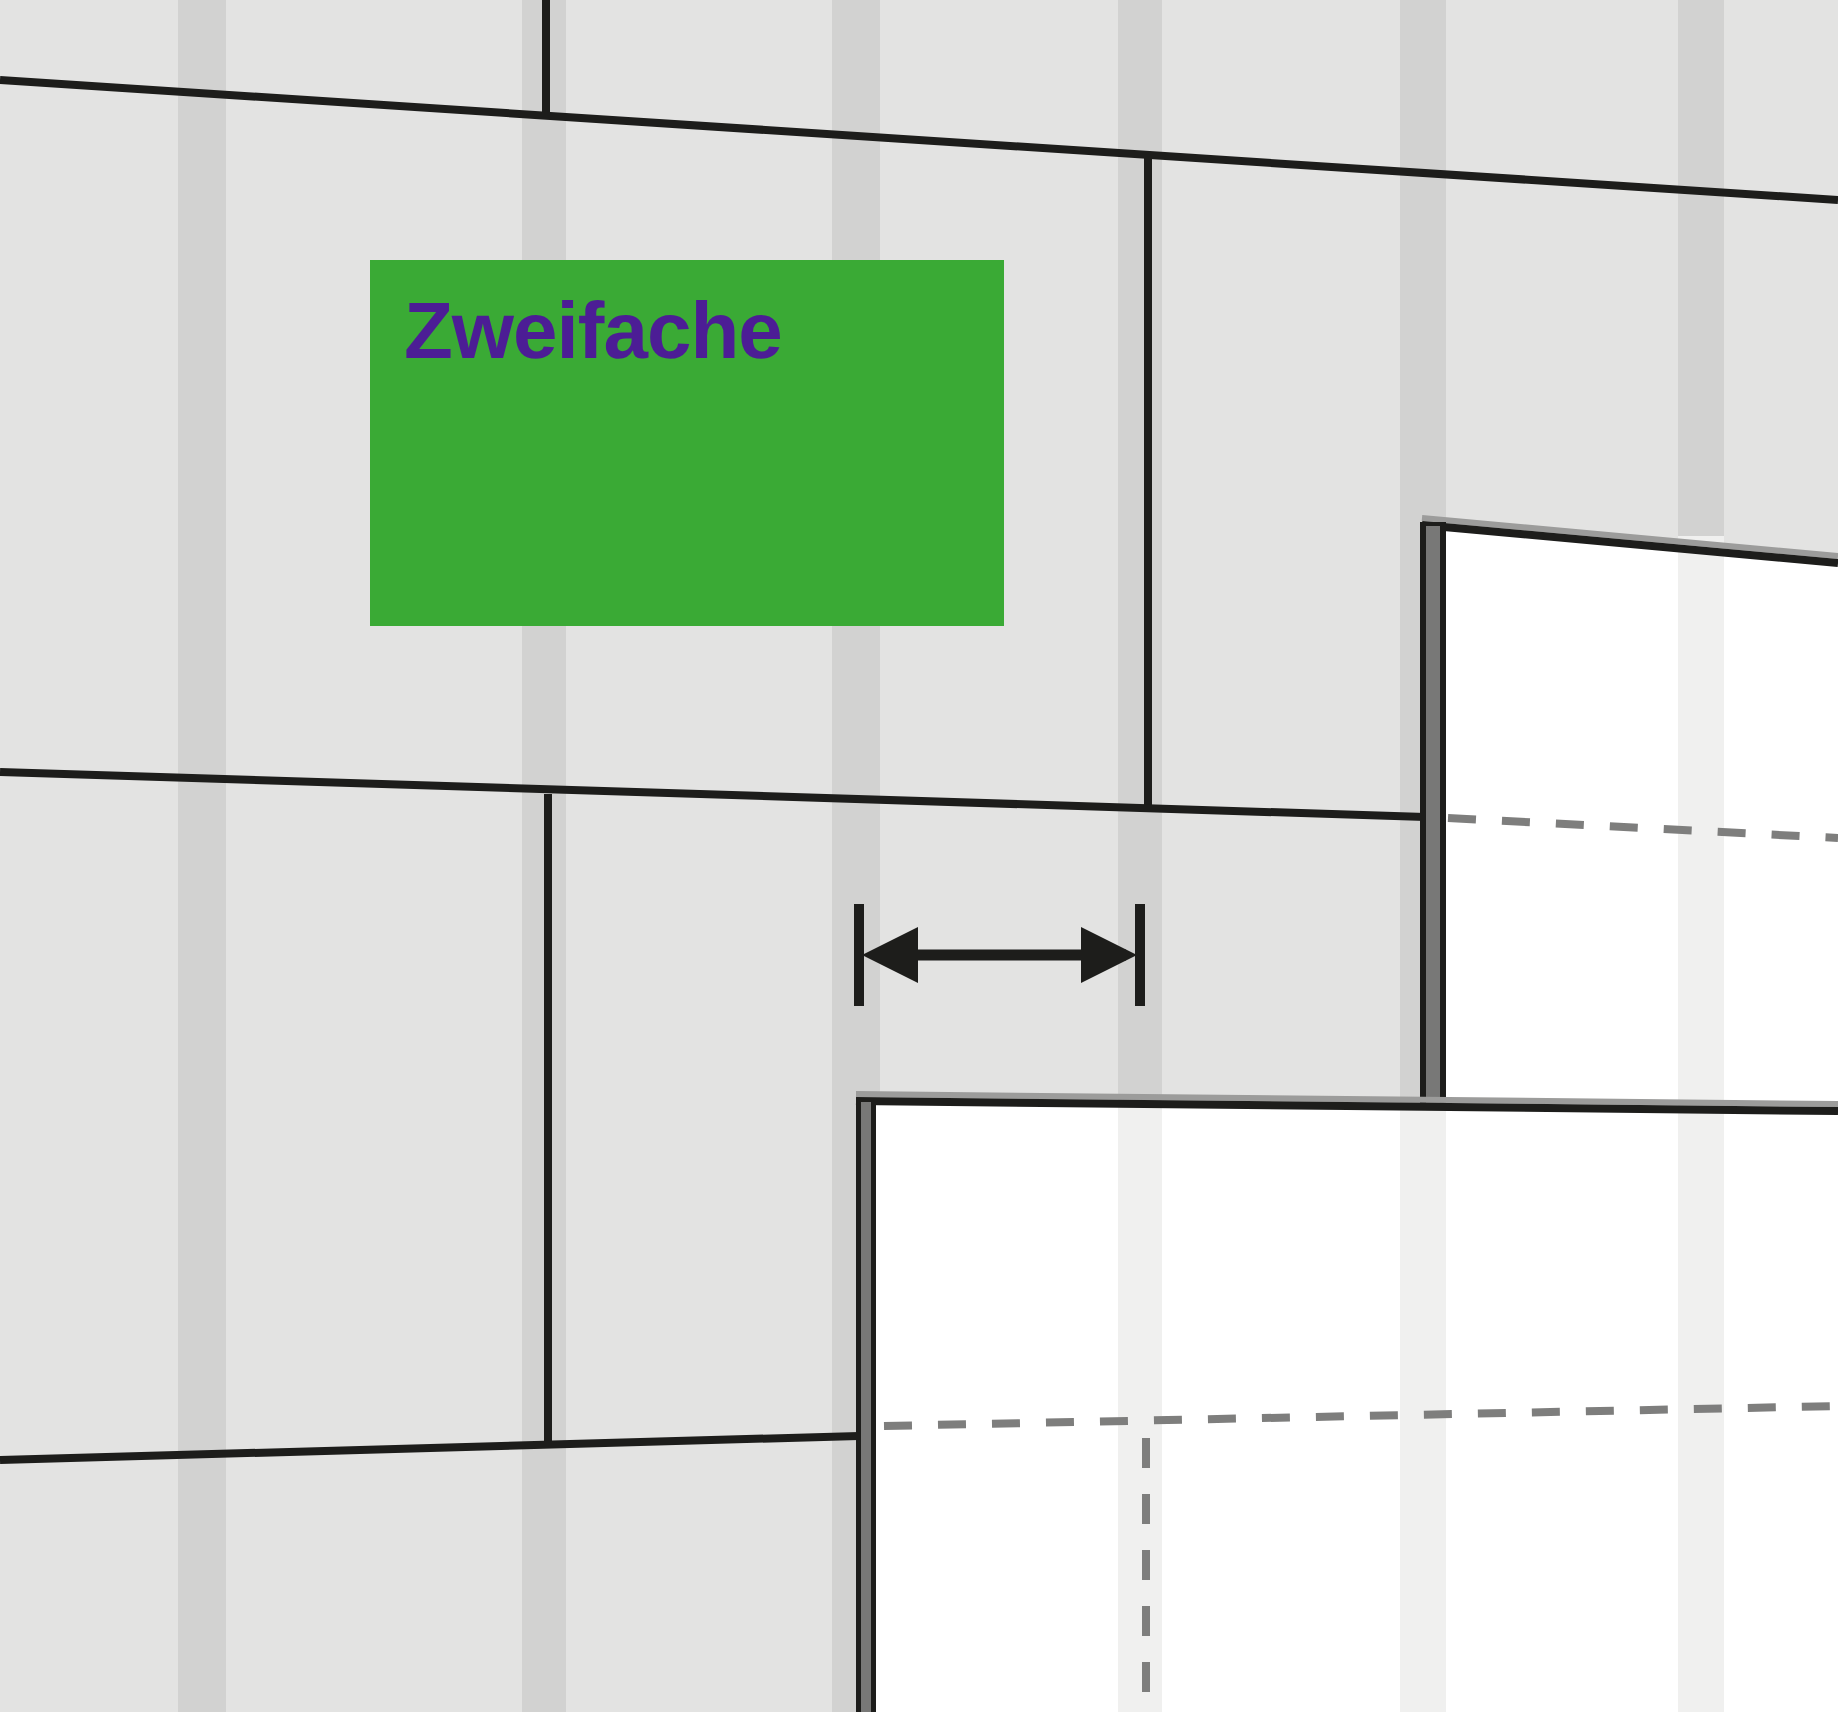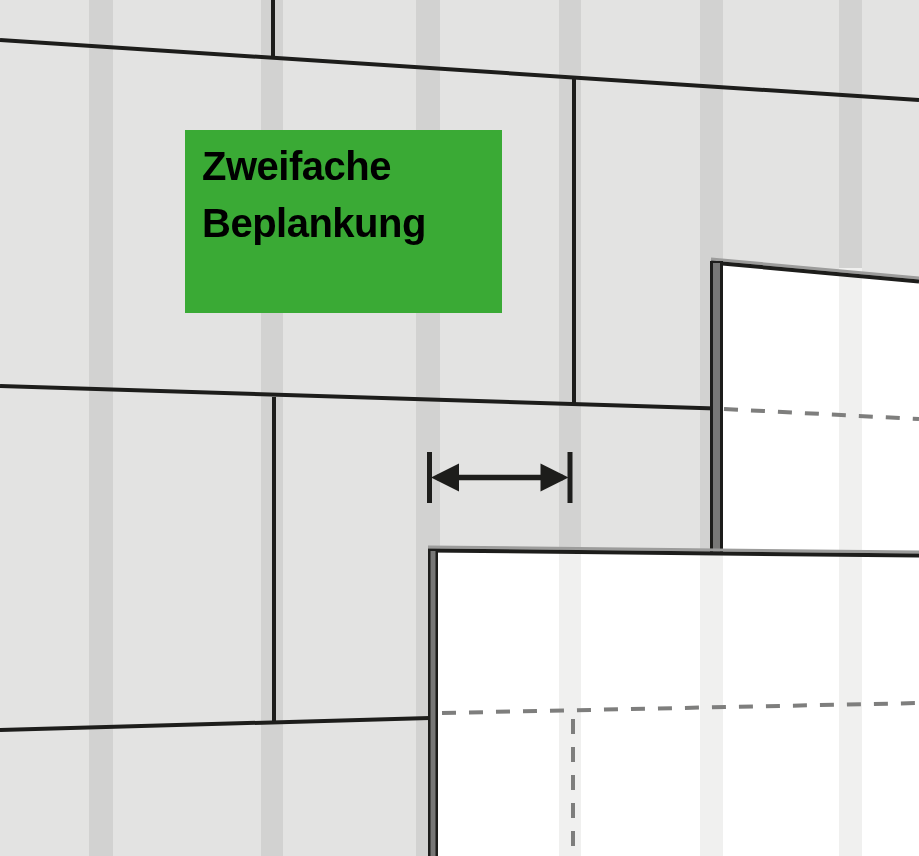--- a/index.html
+++ b/index.html
@@ -22,21 +22,21 @@
     top: 0;
     display: block;
   }
   .label-box {
     position: absolute;
     left: 185px;
     top: 130px;
     width: 317px;
     height: 183px;
     background: #3aaa35;
-    color: #000000;
+    color: #4c1d95;
     box-sizing: border-box;
     padding: 8px 0 0 17px;
     font-size: 40px;
     font-weight: bold;
     line-height: 57px;
     letter-spacing: -0.5px;
     white-space: nowrap;
   }
   .label-box .line { display: block; }
 </style>
@@ -96,16 +96,15 @@
       <path d="M429.5,452 L429.5,503" stroke-width="5"></path>
       <path d="M570,452 L570,503" stroke-width="5"></path>
       <path d="M437,477.5 L563,477.5" stroke-width="5.5"></path>
       <polygon points="431,477.5 459,463.5 459,491.5" stroke="none"></polygon>
       <polygon points="568.5,477.5 540.5,463.5 540.5,491.5" stroke="none"></polygon>
     </g>
   </svg>
 
   <div class="label-box">
     <span class="line">Zweifache</span>
-    <span class="line">Beplankung</span>
   </div>
 
 </div>
 
 </body></html>

